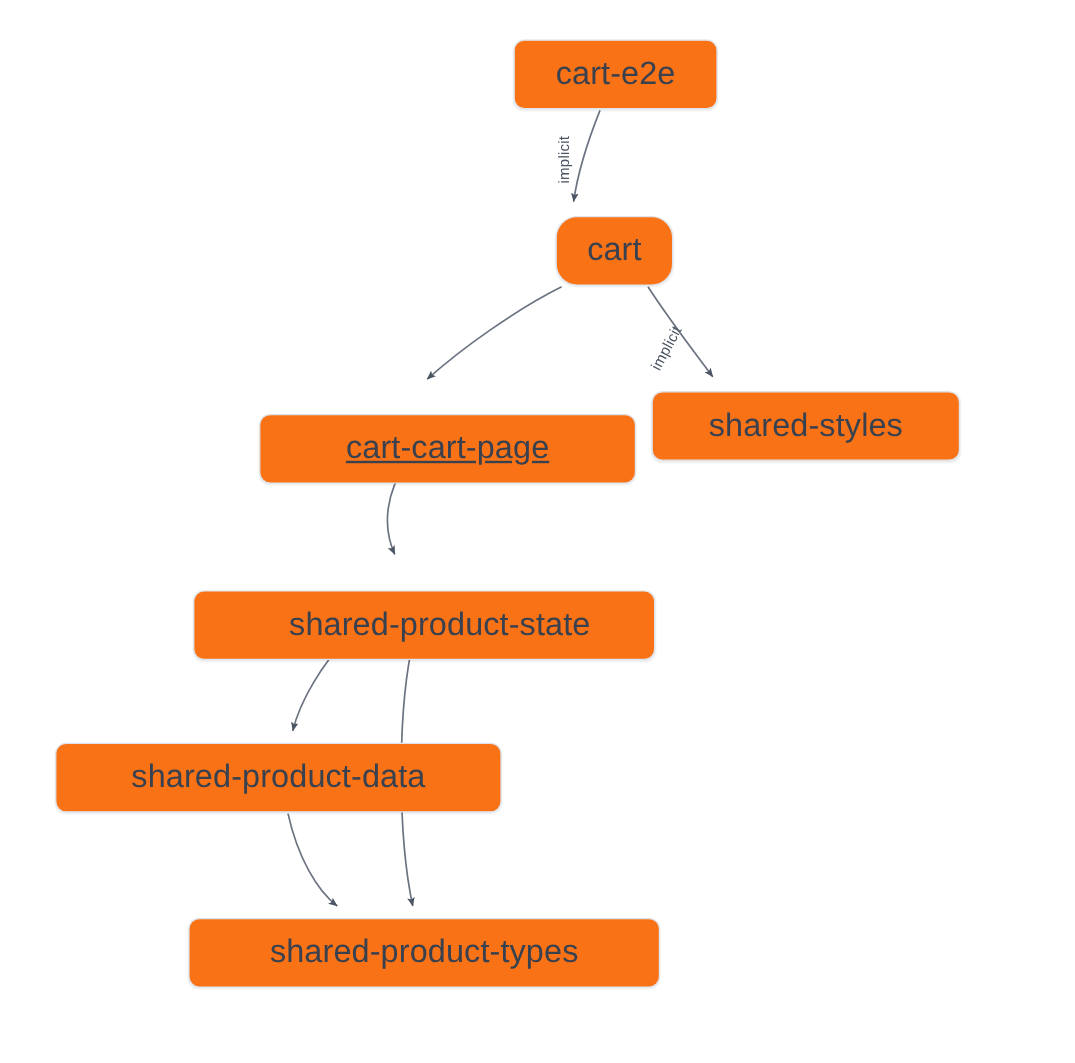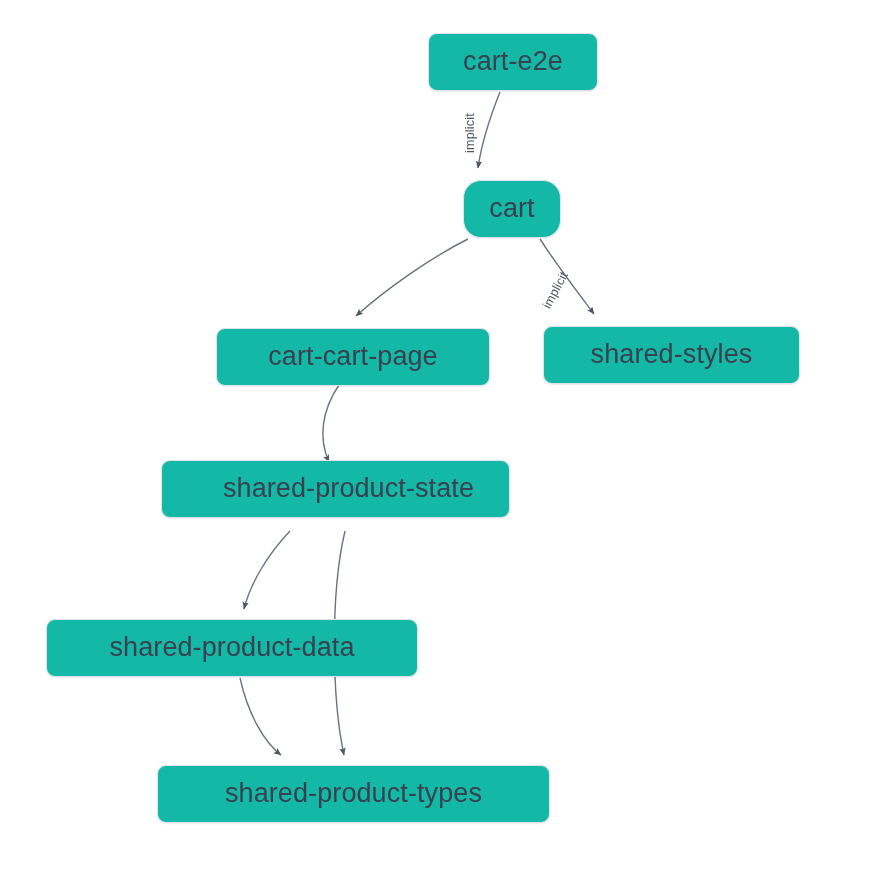--- a/index.html
+++ b/index.html
@@ -24,21 +24,21 @@
     width: 896px;
     height: 886px;
     pointer-events: none;
   }
   .graph-node {
     position: absolute;
     box-sizing: border-box;
     display: flex;
     align-items: center;
     justify-content: center;
-    background: #14b8a6;
+    background: #f97316;
     border: 1px solid #dfe4ec;
     border-radius: 9px;
     color: #39414f;
     font-family: "Liberation Sans", sans-serif;
     font-size: 27px;
     font-weight: 400;
     letter-spacing: 0.1px;
     white-space: nowrap;
     box-shadow: 0 1px 1.5px rgba(60, 70, 90, 0.10);
   }
@@ -105,29 +105,29 @@
   </svg>
 
   <div class="graph-node" style="left:428px; top:33px; width:170px; height:58px;">
     <span class="node-label">cart-e2e</span>
   </div>
 
   <div class="graph-node" style="left:463px; top:180px; width:98px; height:58px;border-radius:18px;">
     <span class="node-label">cart</span>
   </div>
 
-  <div class="graph-node" style="left:216px; top:328px; width:274px; height:58px;">
+  <div class="graph-node" style="left:216px; top:345px; width:314px; height:58px;text-decoration:underline;">
     <span class="node-label">cart-cart-page</span>
   </div>
 
   <div class="graph-node" style="left:543px; top:326px; width:257px; height:58px;justify-content:center;">
     <span class="node-label">shared-styles</span>
   </div>
 
-  <div class="graph-node" style="left:161px; top:460px; width:349px; height:58px;padding-left:26px;">
+  <div class="graph-node" style="left:161px; top:492px; width:385px; height:58px;padding-left:26px;">
     <span class="node-label">shared-product-state</span>
   </div>
 
   <div class="graph-node" style="left:157px; top:765px; width:393px; height:58px;">
     <span class="node-label">shared-product-types</span>
   </div>
 
   <div class="graph-node" style="left:46px; top:619px; width:372px; height:58px;">
     <span class="node-label">shared-product-data</span>
   </div>

